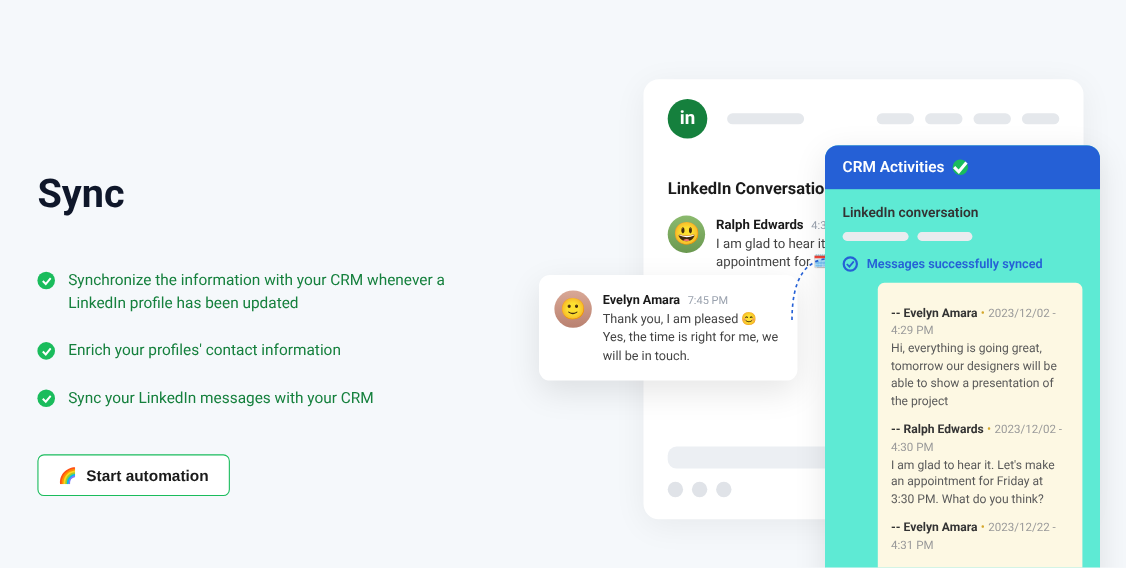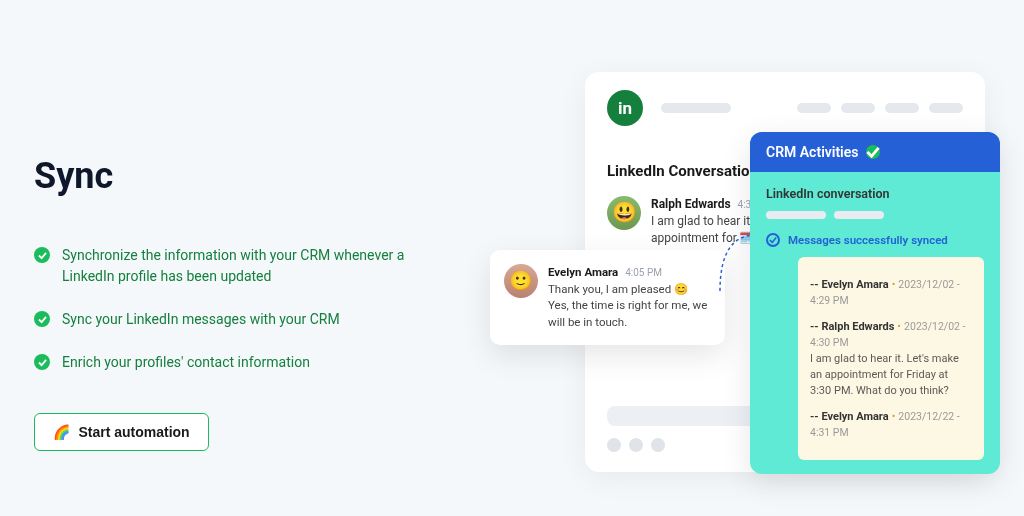--- a/index.html
+++ b/index.html
@@ -226,29 +226,29 @@
           </svg>
         </span>
       <span>Synchronize the information with your CRM whenever a LinkedIn profile has been updated</span>
     </li>
     <li class="feature-item">
       <span class="check-icon">
           <svg viewBox="0 0 10 10">
             <path d="M1 5 L4 8 L9 2" stroke="#fff" stroke-width="2" fill="none"></path>
           </svg>
         </span>
-      <span>Sync your LinkedIn messages with your CRM</span>
+      <span>Enrich your profiles' contact information</span>
     </li>
     <li class="feature-item">
       <span class="check-icon">
           <svg viewBox="0 0 10 10">
             <path d="M1 5 L4 8 L9 2" stroke="#fff" stroke-width="2" fill="none"></path>
           </svg>
         </span>
-      <span>Enrich your profiles' contact information</span>
+      <span>Sync your LinkedIn messages with your CRM</span>
     </li>
   </ul>
   <button class="cta-button">
     <span class="rainbow-icon">🌈</span>
     <span>Start automation</span>
   </button>
 </div>
 
 <div class="right-cluster">
 
@@ -279,21 +279,21 @@
         <div class="li-dot"></div>
         <div class="li-dot"></div>
       </div>
     </div>
   </div>
 
   <div class="float-msg">
     <div class="avatar2"></div>
     <div class="float-body">
       <span class="float-name">Evelyn Amara</span>
-      <span class="float-time">4:05 PM</span>
+      <span class="float-time">7:45 PM</span>
       <div>Thank you,  I am pleased 😊 Yes, the time is right for me, we will be in touch.</div>
     </div>
   </div>
 
   <svg class="connector" viewBox="0 0 40 60">
     <path d="M2 58 Q2 2 38 2" stroke="#2560d6" stroke-width="1.5" stroke-dasharray="3 3" fill="none"></path>
   </svg>
 
   <div class="crm-panel">
     <div class="crm-header">
@@ -314,20 +314,21 @@
         <span class="sync-check">
             <svg viewBox="0 0 10 10">
               <path d="M1 5 L4 8 L9 2" stroke="#2560d6" stroke-width="2" fill="none"></path>
             </svg>
           </span>
         <span>Messages successfully synced</span>
       </div>
       <div class="crm-log">
         <div class="crm-entry">
           <span class="crm-from">-- <span>Evelyn Amara</span></span><span class="crm-bullet">•</span><span class="crm-date">2023/12/02 - 4:29 PM</span>
+          <div>Hi, everything is going great, tomorrow our designers will be able to show a presentation of the project</div>
         </div>
         <div class="crm-entry">
           <span class="crm-from">-- <span>Ralph Edwards</span></span><span class="crm-bullet">•</span><span class="crm-date">2023/12/02 - 4:30 PM</span>
           <div>I am glad to hear it. Let's make an appointment for Friday at 3:30 PM. What do you think?</div>
         </div>
         <div class="crm-entry">
           <span class="crm-from">-- <span>Evelyn Amara</span></span><span class="crm-bullet">•</span><span class="crm-date">2023/12/22 - 4:31 PM</span>
         </div>
       </div>
     </div>

